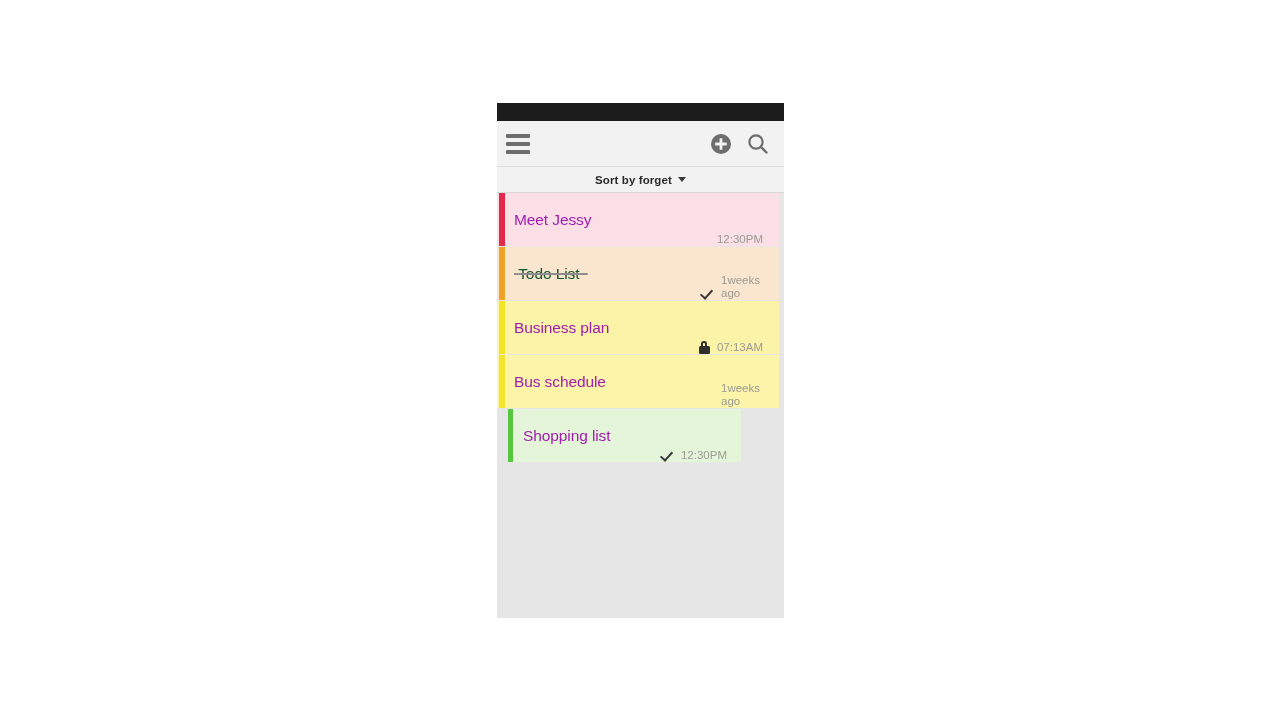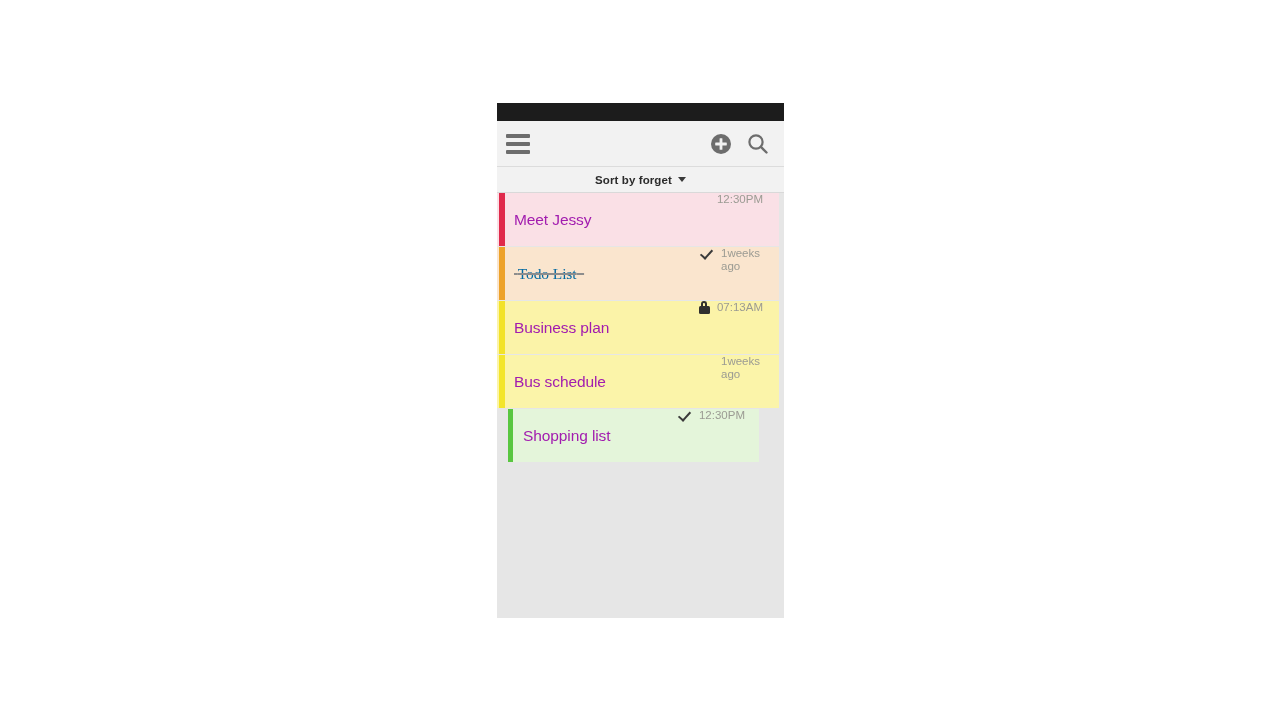--- a/index.html
+++ b/index.html
@@ -90,49 +90,48 @@
   }
   .row .title {
     margin-left:17px;
     font-size:15.5px;
     color:#a21caf;
     white-space:nowrap;
     letter-spacing:-0.1px;
   }
   .row .meta {
     position:absolute; right:16px; top:0; bottom:0;
-    display:flex; align-items:flex-start; gap:7px;
+    display:flex; align-items:flex-end; gap:7px;
     max-width:78px;
     justify-content:flex-end;
   }
   .row .time {
     font-size:11.5px;
     color:#9b9b93;
     text-align:left;
     line-height:13px;
     white-space:normal;
     width:auto;
   }
   .row .time.wrap { width:42px; }
 
   
   .row.done .title {
-    color:#0369a1;
+    color:#14532d;
     text-decoration:line-through;
     text-decoration-thickness:1.5px;
     text-decoration-color:#8d8d8d;
-    font-family:Liberation Serif, serif;
   }
   .row.done .title::before { content:"\00a0"; }
   .row.done .title::after  { content:"\00a0\00a0"; }
 
   
   .row.inset {
     margin-left:11px;
-    width:251px;
+    width:233px;
   }
   .row.inset .bar { left:0px; width:5px; }
   .row.inset .title { margin-left:15px; }
   .row.inset .meta { right:14px; }
 
   
   .check {
     width:13px; height:13px;
     flex:0 0 auto;
     position:relative;

